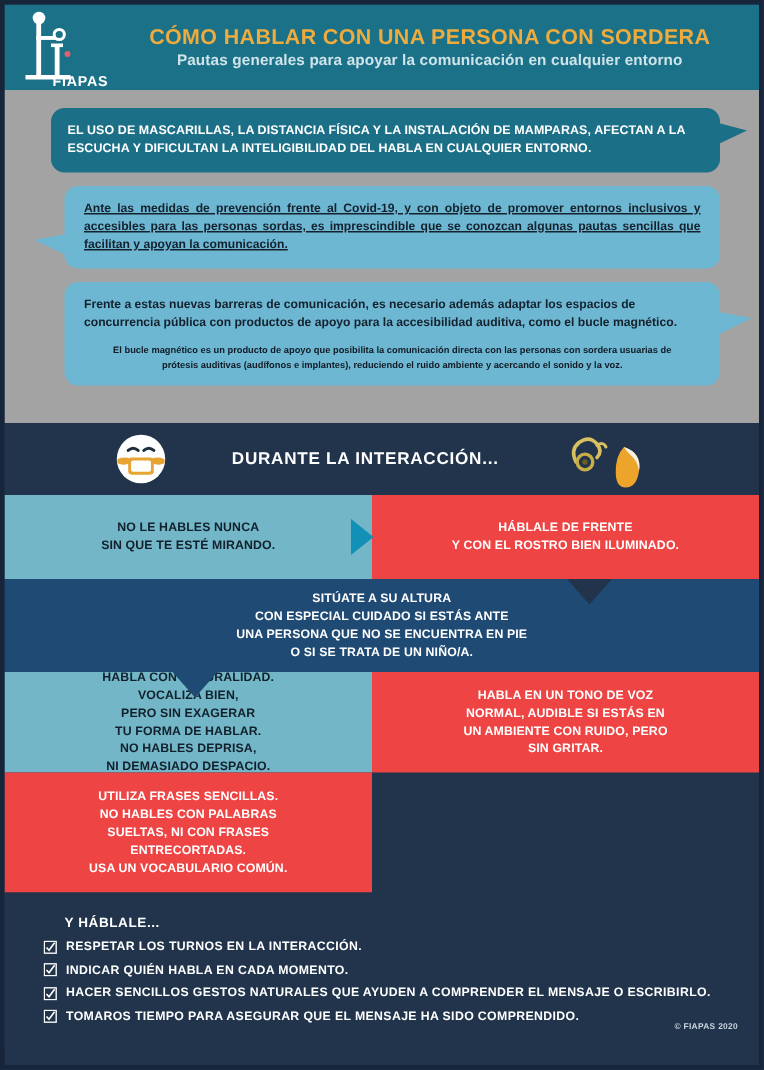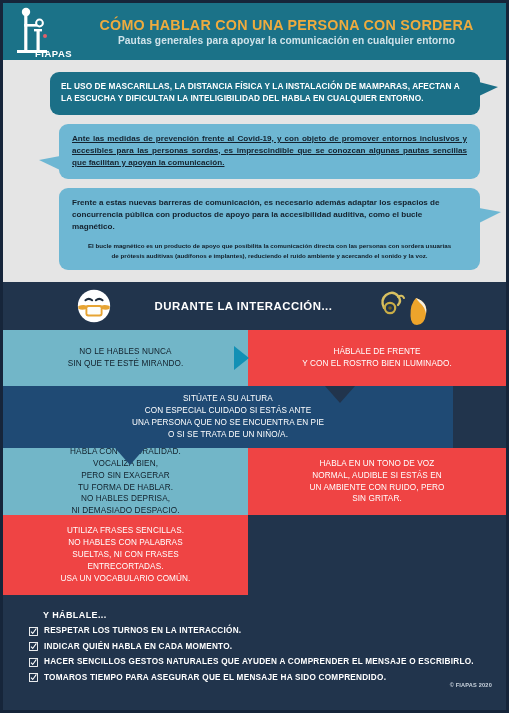--- a/index.html
+++ b/index.html
@@ -44,22 +44,22 @@
   .subtitle{
     color:#cfe3ea;
     font-size:10.2px;font-weight:bold;
     letter-spacing:.1px;margin-top:2px;
     white-space:nowrap;
   }
 
   
   .tan{
     position:relative;
-    background:#e5e5e5;
-    padding:8px 0 10px 16px;
+    background:#a3a3a3;
+    padding:8px 0 10px 0;
     min-height:222px;
     box-sizing:border-box;
   }
 
   .bubble{
     position:relative;
     border-radius:9px;
     box-sizing:border-box;
   }
   .bub1{
@@ -139,31 +139,31 @@
   }
 
   
   .rowpair{display:flex;width:100%;}
   .cell{
     box-sizing:border-box;
     display:flex;align-items:center;justify-content:center;
     text-align:center;
     position:relative;
     padding:8px 10px;
-    font-size:8.2px;font-weight:normal;
+    font-size:8.2px;font-weight:bold;
     line-height:1.45;
     letter-spacing:.1px;
   }
   .c-lightteal{background:#72b6c8;color:#11202b;}
   .c-teal{background:#ef4444;color:#ffffff;}
   .c-navy{background:#1f4a74;color:#ffffff;}
 
   .w-left{width:245px;}
   .w-right{width:258px;}
-  .w-full{width:450px;}
+  .w-full{width:503px;}
 
   .r1{height:56px;}
   .r2{height:62px;}
   .r3{height:67px;}
   .r4{height:80px;}
 
   
   .notch-right{
     position:absolute;right:-1px;top:50%;
     transform:translateY(-50%);

